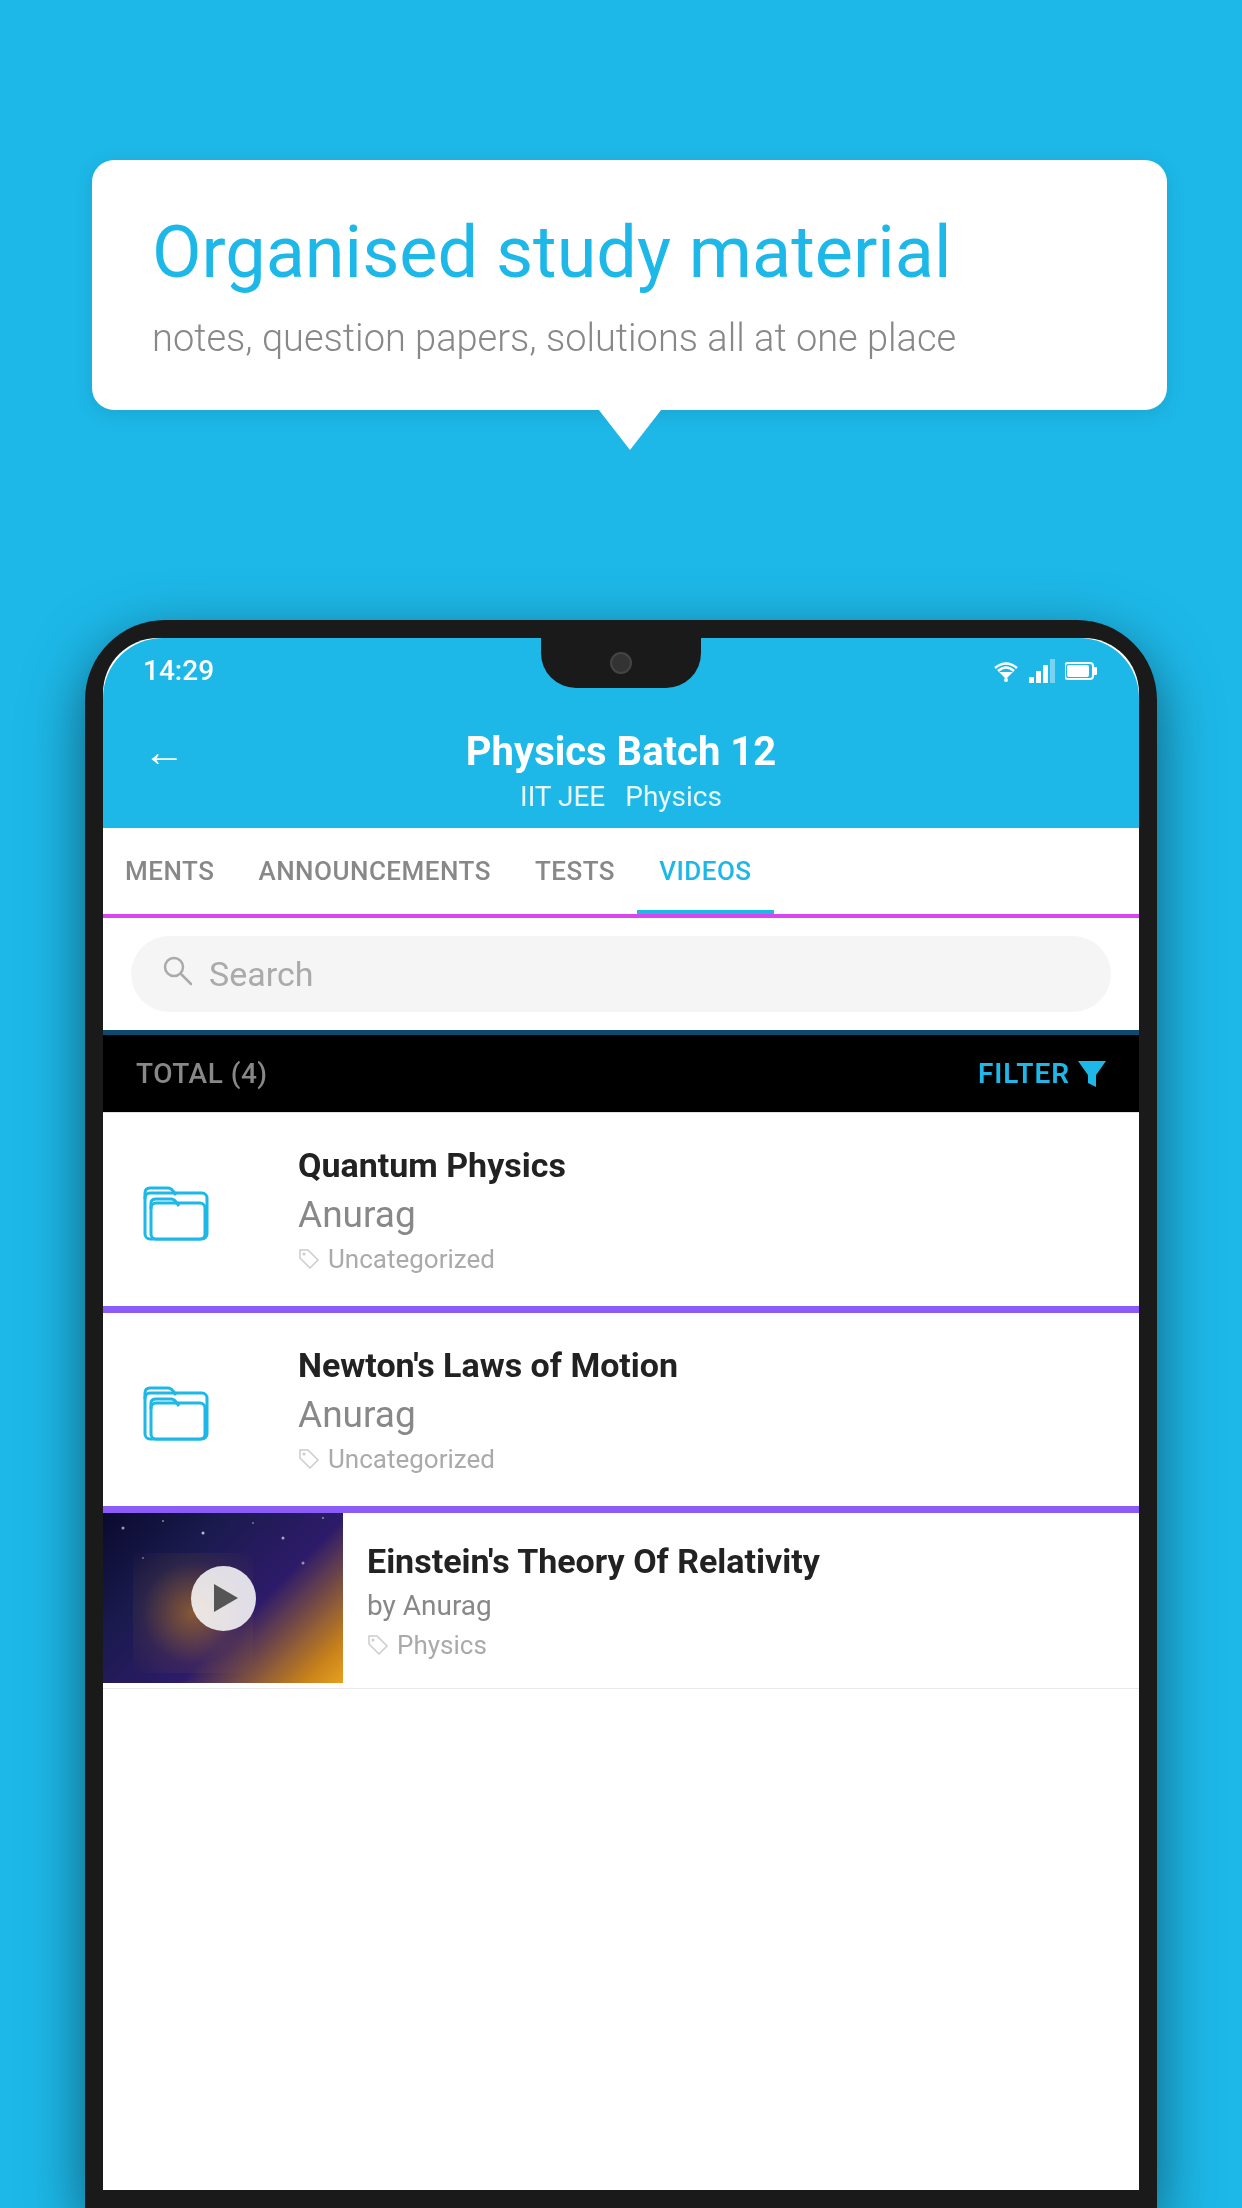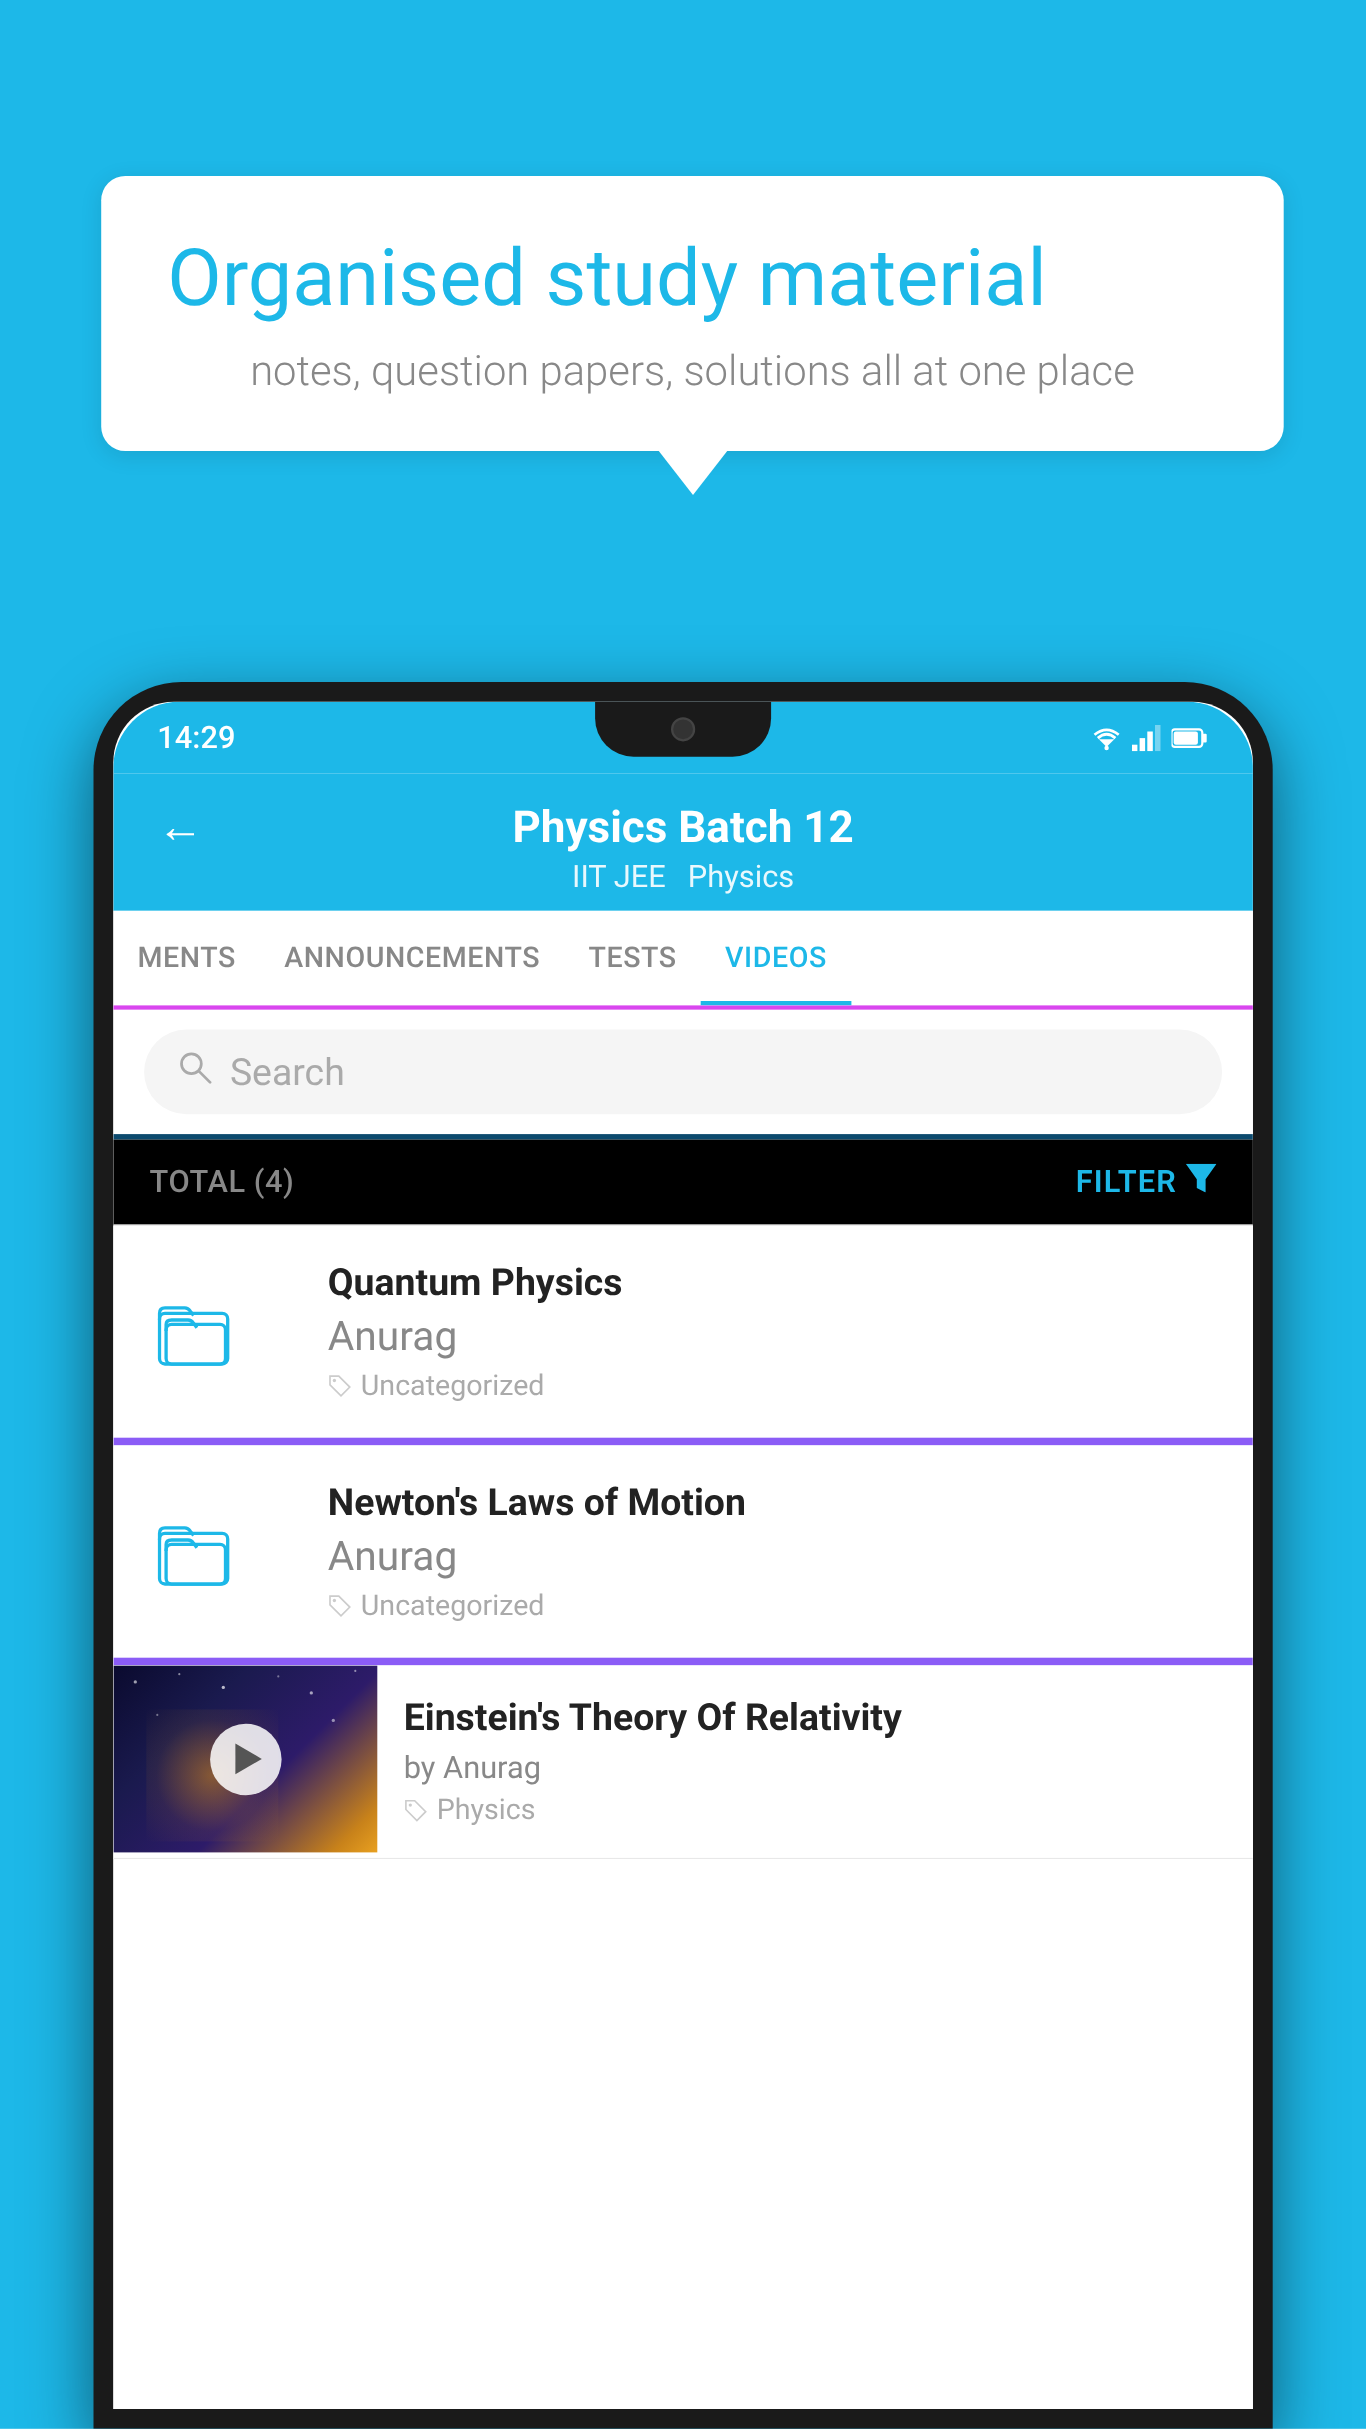--- a/index.html
+++ b/index.html
@@ -44,21 +44,20 @@
       font-size: 72px;
       font-weight: 400;
       line-height: 1.2;
       margin-bottom: 20px;
     }
 
     .bubble-subtitle {
       color: #888;
       font-size: 38px;
       font-weight: 300;
-      text-align: center;
     }
 
     
     .phone-container {
       position: absolute;
       top: 620px;
       left: 85px;
       right: 85px;
       bottom: 0;
     }
@@ -241,21 +240,21 @@
       font-size: 28px;
       font-weight: 500;
       letter-spacing: 0.5px;
     }
 
     .filter-btn {
       color: #1db8e8;
       font-size: 28px;
       font-weight: 600;
       display: flex;
-      align-items: flex-start;
+      align-items: center;
       gap: 8px;
       cursor: pointer;
       letter-spacing: 1px;
     }
 
     
     .content-list {
       background: white;
       flex: 1;
       overflow: hidden;

